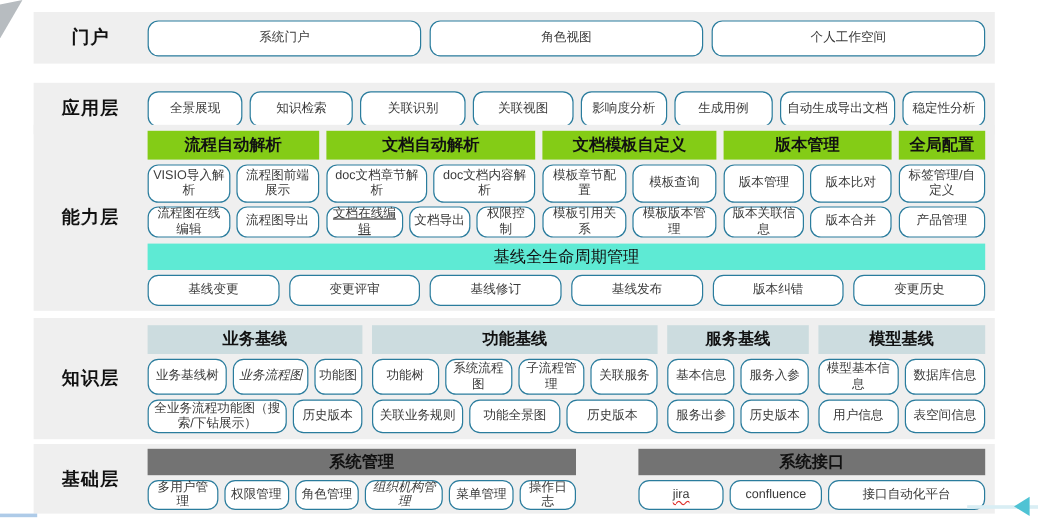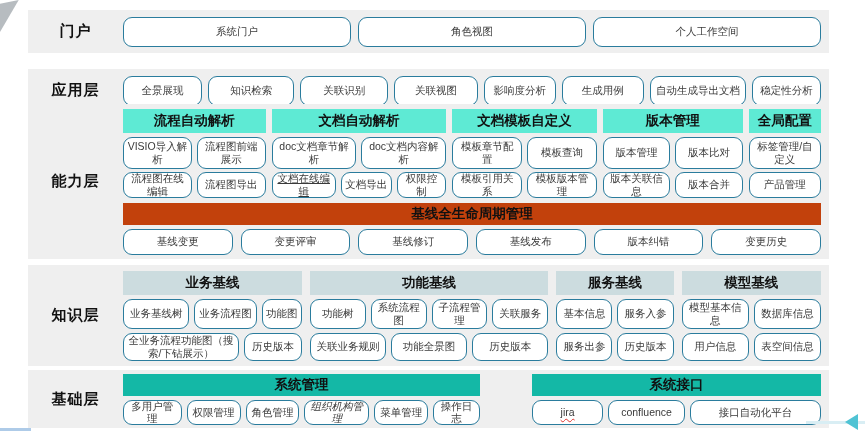--- a/index.html
+++ b/index.html
@@ -21,28 +21,28 @@
 
   .btn { flex:1 1 0; min-width:0; background:#ffffff;
     border:1.6px solid #2a7c9d; border-radius:9px;
     display:flex; align-items:center; justify-content:center;
     font-size:10.5px; color:#3a3a3a; text-align:center;
     line-height:1.15; padding:1px 3px; cursor:pointer; }
 
   .group { flex:1 1 0; min-width:0; display:flex; flex-direction:column; }
   .group-header { height:24px; display:flex; align-items:center; justify-content:center;
     font-weight:bold; font-size:13.5px; color:#111; }
-  .hdr-blue { background:#5eead4; }
+  .hdr-blue { background:#84cc16; }
   .hdr-gray { background:#ccdcdf; }
-  .hdr-teal { background:#14b8a6; }
+  .hdr-teal { background:#737373; }
   .mt3 { margin-top:3px; } .mt4 { margin-top:4px; }
 
-  .baseline-header { height:22px; margin-top:5px; background:#c2410c;
+  .baseline-header { height:22px; margin-top:5px; background:#5eead4;
     display:flex; align-items:center; justify-content:center;
-    font-weight:bold; font-size:13.5px; color:#111; }
+    font-weight:normal; font-size:13.5px; color:#111; }
 
   .jira-text { text-decoration:underline wavy #e0342f;
     text-decoration-thickness:1px; text-underline-offset:2px; }
 
   
   .corner-tri { position:absolute; left:0; top:0; width:24px; height:32px;
     background:#b7bcc0; clip-path:polygon(0 12%, 78% 0, 0 100%); }
   .bottom-line { position:absolute; left:0; bottom:2px; width:31px; height:3px;
     background:#aecbe8; }
   .arrow-line { position:absolute; left:806px; top:421px; width:59px; height:3px;
@@ -171,21 +171,21 @@
 
   <div class="band" id="band-knowledge">
     <div class="band-label">知识层</div>
     <div class="band-content">
       <div class="row gap8">
 
         <div class="group" style="flex-grow:186">
           <div class="group-header hdr-gray">业务基线</div>
           <div class="row gap5 h30 mt4">
               <div class="btn" style="flex-grow: 62;">业务基线树</div>
-              <div class="btn" style="flex-grow: 58;">业务流程图</div>
+              <div class="btn" style="flex-grow: 58; font-style: italic;">业务流程图</div>
               <div class="btn" style="flex-grow: 34;">功能图</div>
             </div>
           <div class="row gap5 h28 mt4">
               <div class="btn" style="flex-grow: 124;">全业务流程功能图（搜索/下钻展示）</div>
               <div class="btn" style="flex-grow: 57;">历史版本</div>
             </div>
         </div>
 
         <div class="group" style="flex-grow:248">
           <div class="group-header hdr-gray">功能基线</div>

